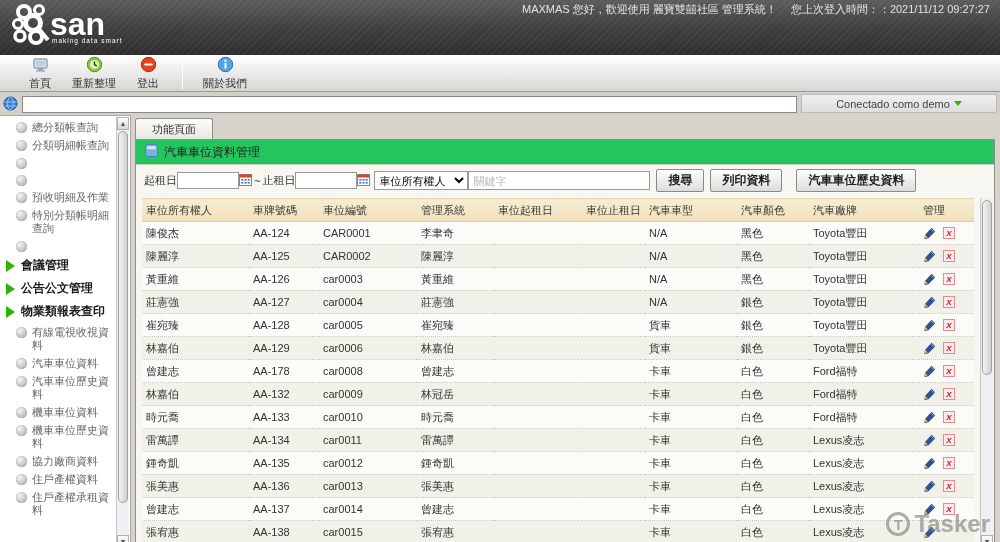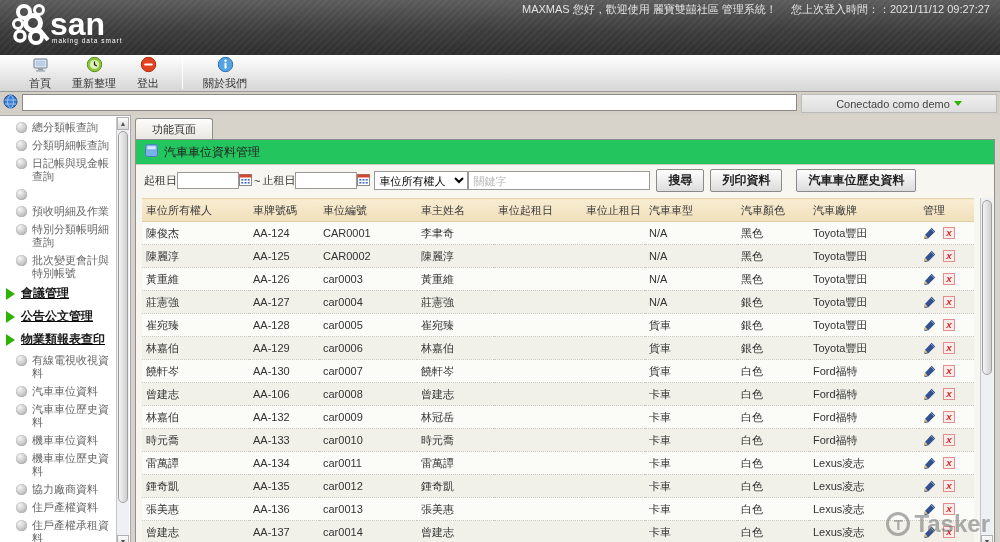--- a/index.html
+++ b/index.html
@@ -19,38 +19,38 @@
   
   .toolbar { height:37px; display:flex; align-items:center; padding-left:14px;
     background:linear-gradient(180deg,#ffffff 0%,#ececec 45%,#d6d6d6 100%);
     border-bottom:1px solid #9a9a9a; border-top:1px solid #fff; }
   .tb-btn { display:flex; flex-direction:column; align-items:center; justify-content:center;
     min-width:52px; padding:1px 6px; cursor:pointer; }
   .tb-btn .lb { margin-top:1px; color:#333; font-size:11px; }
   .tb-sep { width:1px; height:30px; background:#aaa; border-right:1px solid #fff; margin:0 14px 0 8px; }
 
   
-  .addr { height:23px; display:flex; align-items:flex-start; padding:2px 3px; background:#d4d0c8; gap:4px; }
+  .addr { height:23px; display:flex; align-items:flex-end; padding:2px 3px; background:#d4d0c8; gap:4px; }
   .addr input { flex:0 0 775px; height:17px; border:1px solid #8a8a8a; background:#fff;
     font-size:11px; padding:0 3px; }
   .conn { flex:1; height:19px; display:flex; align-items:center; justify-content:center;
     background:linear-gradient(#efefef,#dedede); border:1px solid #bbb; color:#444; gap:4px; }
   .conn .caret { width:0; height:0; border-left:4px solid transparent; border-right:4px solid transparent;
     border-top:5px solid #2db300; }
 
   
   .body { display:flex; height:435px; }
 
   
   .sidebar { position:relative; width:131px; background:#fff; border:1px solid #a8a8a8;
     border-left:none; overflow:hidden; }
   .side-items { position:absolute; inset:2px 14px 2px 0; overflow:hidden; }
   .side-item { display:flex; align-items:flex-start; cursor:pointer; }
   .side-item.leaf { padding:2.5px 0 2.5px 16px; }
-  .side-item.group { padding:5px 0 5px 6px;text-decoration:underline; }
+  .side-item.group { padding:5px 0 5px 6px; }
   .sphere { flex:0 0 11px; height:11px; margin:1px 5px 0 0; border-radius:50%;
     background:radial-gradient(circle at 35% 30%,#f5f5f5,#c9c9c9 55%,#9e9e9e);
     box-shadow:inset 0 0 1px #888; }
   .tri { flex:0 0 0; width:0; height:0; margin:1px 6px 0 0;
     border-left:9px solid #2db300; border-top:6px solid transparent; border-bottom:6px solid transparent; }
   .side-item.leaf .side-label { color:#666; font-size:11px; line-height:13px; }
   .side-item.group .side-label { color:#1a1a1a; font-size:12px; font-weight:bold; line-height:13px; }
   .side-sb { position:absolute; top:1px; right:1px; bottom:1px; width:13px;
     background:#eef0f4; border-left:1px solid #c6c6c6; }
   .sb-btn { height:13px; background:linear-gradient(#fdfdfd,#d8d8d8); border:1px solid #b0b0b0;
@@ -192,36 +192,34 @@
           <div class="side-item leaf">
             <span class="sphere"></span>
             <span class="side-label">總分類帳查詢</span>
           </div>
           <div class="side-item leaf">
             <span class="sphere"></span>
             <span class="side-label">分類明細帳查詢</span>
           </div>
           <div class="side-item leaf">
             <span class="sphere"></span>
-            <span class="side-label">日記帳與現金帳查詢</span>
           </div>
           <div class="side-item leaf">
             <span class="sphere"></span>
           </div>
           <div class="side-item leaf">
             <span class="sphere"></span>
             <span class="side-label">預收明細及作業</span>
           </div>
           <div class="side-item leaf">
             <span class="sphere"></span>
             <span class="side-label">特別分類帳明細查詢</span>
           </div>
           <div class="side-item leaf">
             <span class="sphere"></span>
-            <span class="side-label">批次變更會計與特別帳號</span>
           </div>
           <div class="side-item group">
             <span class="tri"></span>
             <span class="side-label">會議管理</span>
           </div>
           <div class="side-item group">
             <span class="tri"></span>
             <span class="side-label">公告公文管理</span>
           </div>
           <div class="side-item group">
@@ -322,21 +320,21 @@
           <button class="btn wide">汽車車位歷史資料</button>
         </div>
 
         <div class="table-wrap">
           <table>
             <thead>
                 <tr>
                   <th>車位所有權人</th>
                   <th>車牌號碼</th>
                   <th>車位編號</th>
-                  <th>車主姓名</th>
+                  <th>管理系統</th>
                   <th>車位起租日</th>
                   <th>車位止租日</th>
                   <th>汽車車型</th>
                   <th>汽車顏色</th>
                   <th>汽車廠牌</th>
                   <th>管理</th>
                 </tr>
               </thead>
             <tbody>
                 <tr>
@@ -459,43 +457,22 @@
                       <span class="edit"><svg width="13" height="13" viewBox="0 0 16 16">
                           <path d="M10.6 1l4.4 4.4-8.3 8.3-4.3 1.1-.9-.9 1.1-4.3z" fill="#33508f"></path>
                           <path d="M2.6 9.6l-1.1 4.3 4.3-1.1z" fill="#e3bc72"></path>
                           <path d="M9.6 2.2l4.2 4.2" stroke="#fff" stroke-width="1" fill="none" opacity=".55"></path>
                         </svg></span>
                       <span class="del">X</span>
                     </span>
                   </td>
                 </tr>
                 <tr>
-                  <td>饒軒岑</td>
-                  <td>AA-130</td>
-                  <td>car0007</td>
-                  <td>饒軒岑</td>
-                  <td></td>
-                  <td></td>
-                  <td>貨車</td>
-                  <td>白色</td>
-                  <td>Ford福特</td>
-                  <td>
-                    <span class="manage">
-                      <span class="edit"><svg width="13" height="13" viewBox="0 0 16 16">
-                          <path d="M10.6 1l4.4 4.4-8.3 8.3-4.3 1.1-.9-.9 1.1-4.3z" fill="#33508f"></path>
-                          <path d="M2.6 9.6l-1.1 4.3 4.3-1.1z" fill="#e3bc72"></path>
-                          <path d="M9.6 2.2l4.2 4.2" stroke="#fff" stroke-width="1" fill="none" opacity=".55"></path>
-                        </svg></span>
-                      <span class="del">X</span>
-                    </span>
-                  </td>
-                </tr>
-                <tr>
                   <td>曾建志</td>
-                  <td>AA-106</td>
+                  <td>AA-178</td>
                   <td>car0008</td>
                   <td>曾建志</td>
                   <td></td>
                   <td></td>
                   <td>卡車</td>
                   <td>白色</td>
                   <td>Ford福特</td>
                   <td>
                     <span class="manage">
                       <span class="edit"><svg width="13" height="13" viewBox="0 0 16 16">

